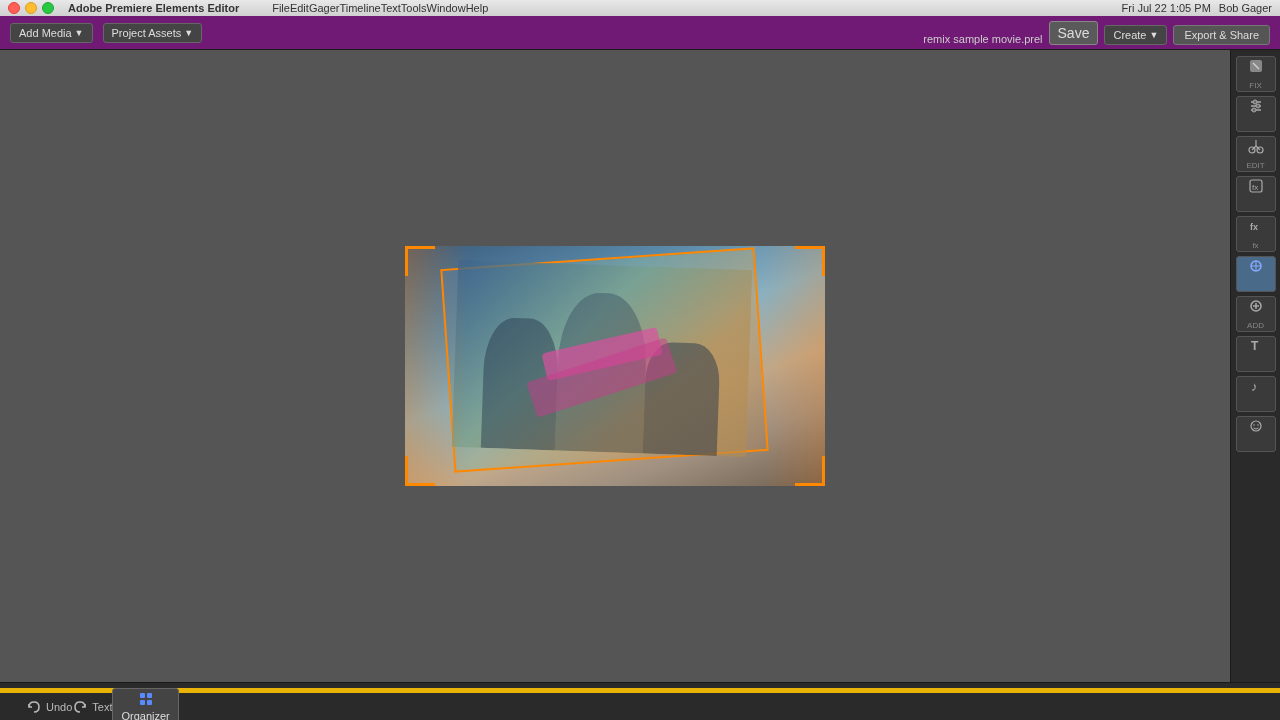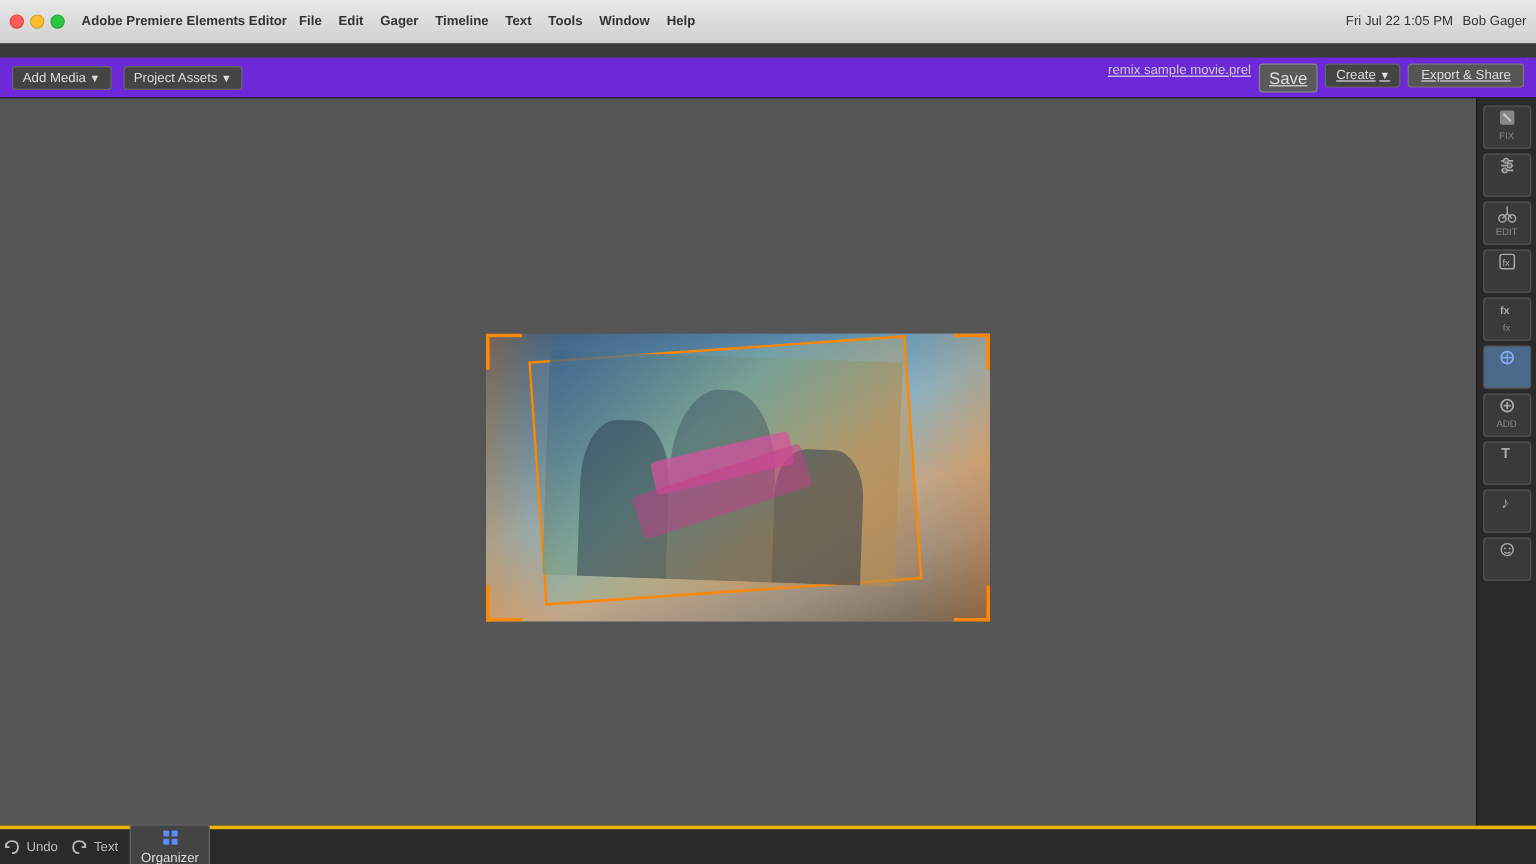--- a/index.html
+++ b/index.html
@@ -1,47 +1,46 @@
 <!DOCTYPE html>
 <html><head>
   <meta charset="utf-8">
   <style>
     * { margin: 0; padding: 0; box-sizing: border-box; }
     body { width: 1280px; height: 720px; overflow: hidden; background: #3a3a3a; font-family: -apple-system, 'Helvetica Neue', Arial, sans-serif; font-size: 12px; color: #ddd; }
 
     
     .titlebar {
-      height: 36px;
+      height: 16px;
       background: linear-gradient(to bottom, #e8e8e8, #d0d0d0);
       display: flex;
       align-items: center;
       padding: 0 8px;
       gap: 6px;
       position: relative;
     }
     .titlebar-dots { display: flex; gap: 5px; }
     .dot { width: 12px; height: 12px; border-radius: 50%; }
     .dot-red { background: #ff5f57; border: 1px solid #e0443e; }
     .dot-yellow { background: #febc2e; border: 1px solid #d4a12a; }
     .dot-green { background: #28c840; border: 1px solid #21a637; }
     .titlebar-app { font-size: 11px; color: #333; font-weight: 600; margin-left: 8px; }
-    .titlebar-menus { display: flex; gap: 14px; margin-left: 4px; font-size: 11px; color: #333; font-weight: bold; }
+    .titlebar-menus { display: flex; margin-left: 27px; font-size: 11px; color: #333; }
     .titlebar-menus span { cursor: pointer; }
     .titlebar-right { margin-left: auto; display: flex; align-items: center; gap: 8px; font-size: 11px; color: #333; }
 
     
     .toolbar2 {
       height: 34px;
-      background: #6d28d9;
+      background: #701a75;
       display: flex;
       align-items: center;
       padding: 0 10px;
       gap: 10px;
       border-bottom: 1px solid #1a1a1a;
-      margin-top: 12px;
     }
     .btn-toolbar {
       background: #444;
       border: 1px solid #666;
       color: #ddd;
       padding: 3px 8px;
       border-radius: 3px;
       cursor: pointer;
       font-size: 11px;
       display: flex;
@@ -53,21 +52,21 @@
     .nav-btn {
       background: transparent;
       border: none;
       color: #bbb;
       padding: 4px 14px;
       border-radius: 3px;
       cursor: pointer;
       font-size: 12px;
     }
     .nav-btn.active { background: #5b7fa6; color: #fff; border-radius: 4px; }
-    .toolbar2-right { margin-left: auto; display: flex; align-items: flex-start; gap: 6px; text-decoration: underline; }
+    .toolbar2-right { margin-left: auto; display: flex; align-items: flex-end; gap: 6px; }
     .btn-export-share {
       background: #555;
       border: 1px solid #777;
       color: #ddd;
       padding: 3px 10px;
       border-radius: 3px;
       cursor: pointer;
       font-size: 11px;
     }
     .btn-filename {
@@ -129,21 +128,21 @@
     }
     .right-btn {
       width: 40px;
       height: 36px;
       background: #3a3a3a;
       border: 1px solid #555;
       border-radius: 3px;
       display: flex;
       flex-direction: column;
       align-items: center;
-      justify-content: flex-start;
+      justify-content: space-between;
       cursor: pointer;
       font-size: 9px;
       color: #bbb;
       gap: 2px;
     }
     .right-btn.active { background: #4a6a8a; }
     .right-btn svg { width: 18px; height: 18px; }
 
     
     .transport-bar {
@@ -204,23 +203,22 @@
     .markers-label { font-size: 11px; color: #bbb; margin-left: 4px; }
     .help-btn { font-size: 11px; color: #bbb; background: #444; border: 1px solid #666; border-radius: 50%; width: 16px; height: 16px; display: flex; align-items: center; justify-content: center; cursor: pointer; }
     
     .expand-arrow { font-size: 10px; color: #888; cursor: pointer; }
     
     .bottom-bar {
       height: 32px;
       background: #2a2a2a;
       display: flex;
       align-items: center;
-      padding: 0 2px;
-      gap: 10px;
-      border-top: 3px solid #eab308;
+      padding: 0 26px;
+      border-top: 5px solid #eab308;
       position: absolute;
       bottom: 0;
       left: 0;
       right: 0;
     }
     .btn-undo, .btn-redo {
       display: flex;
       align-items: center;
       gap: 4px;
       background: transparent;

